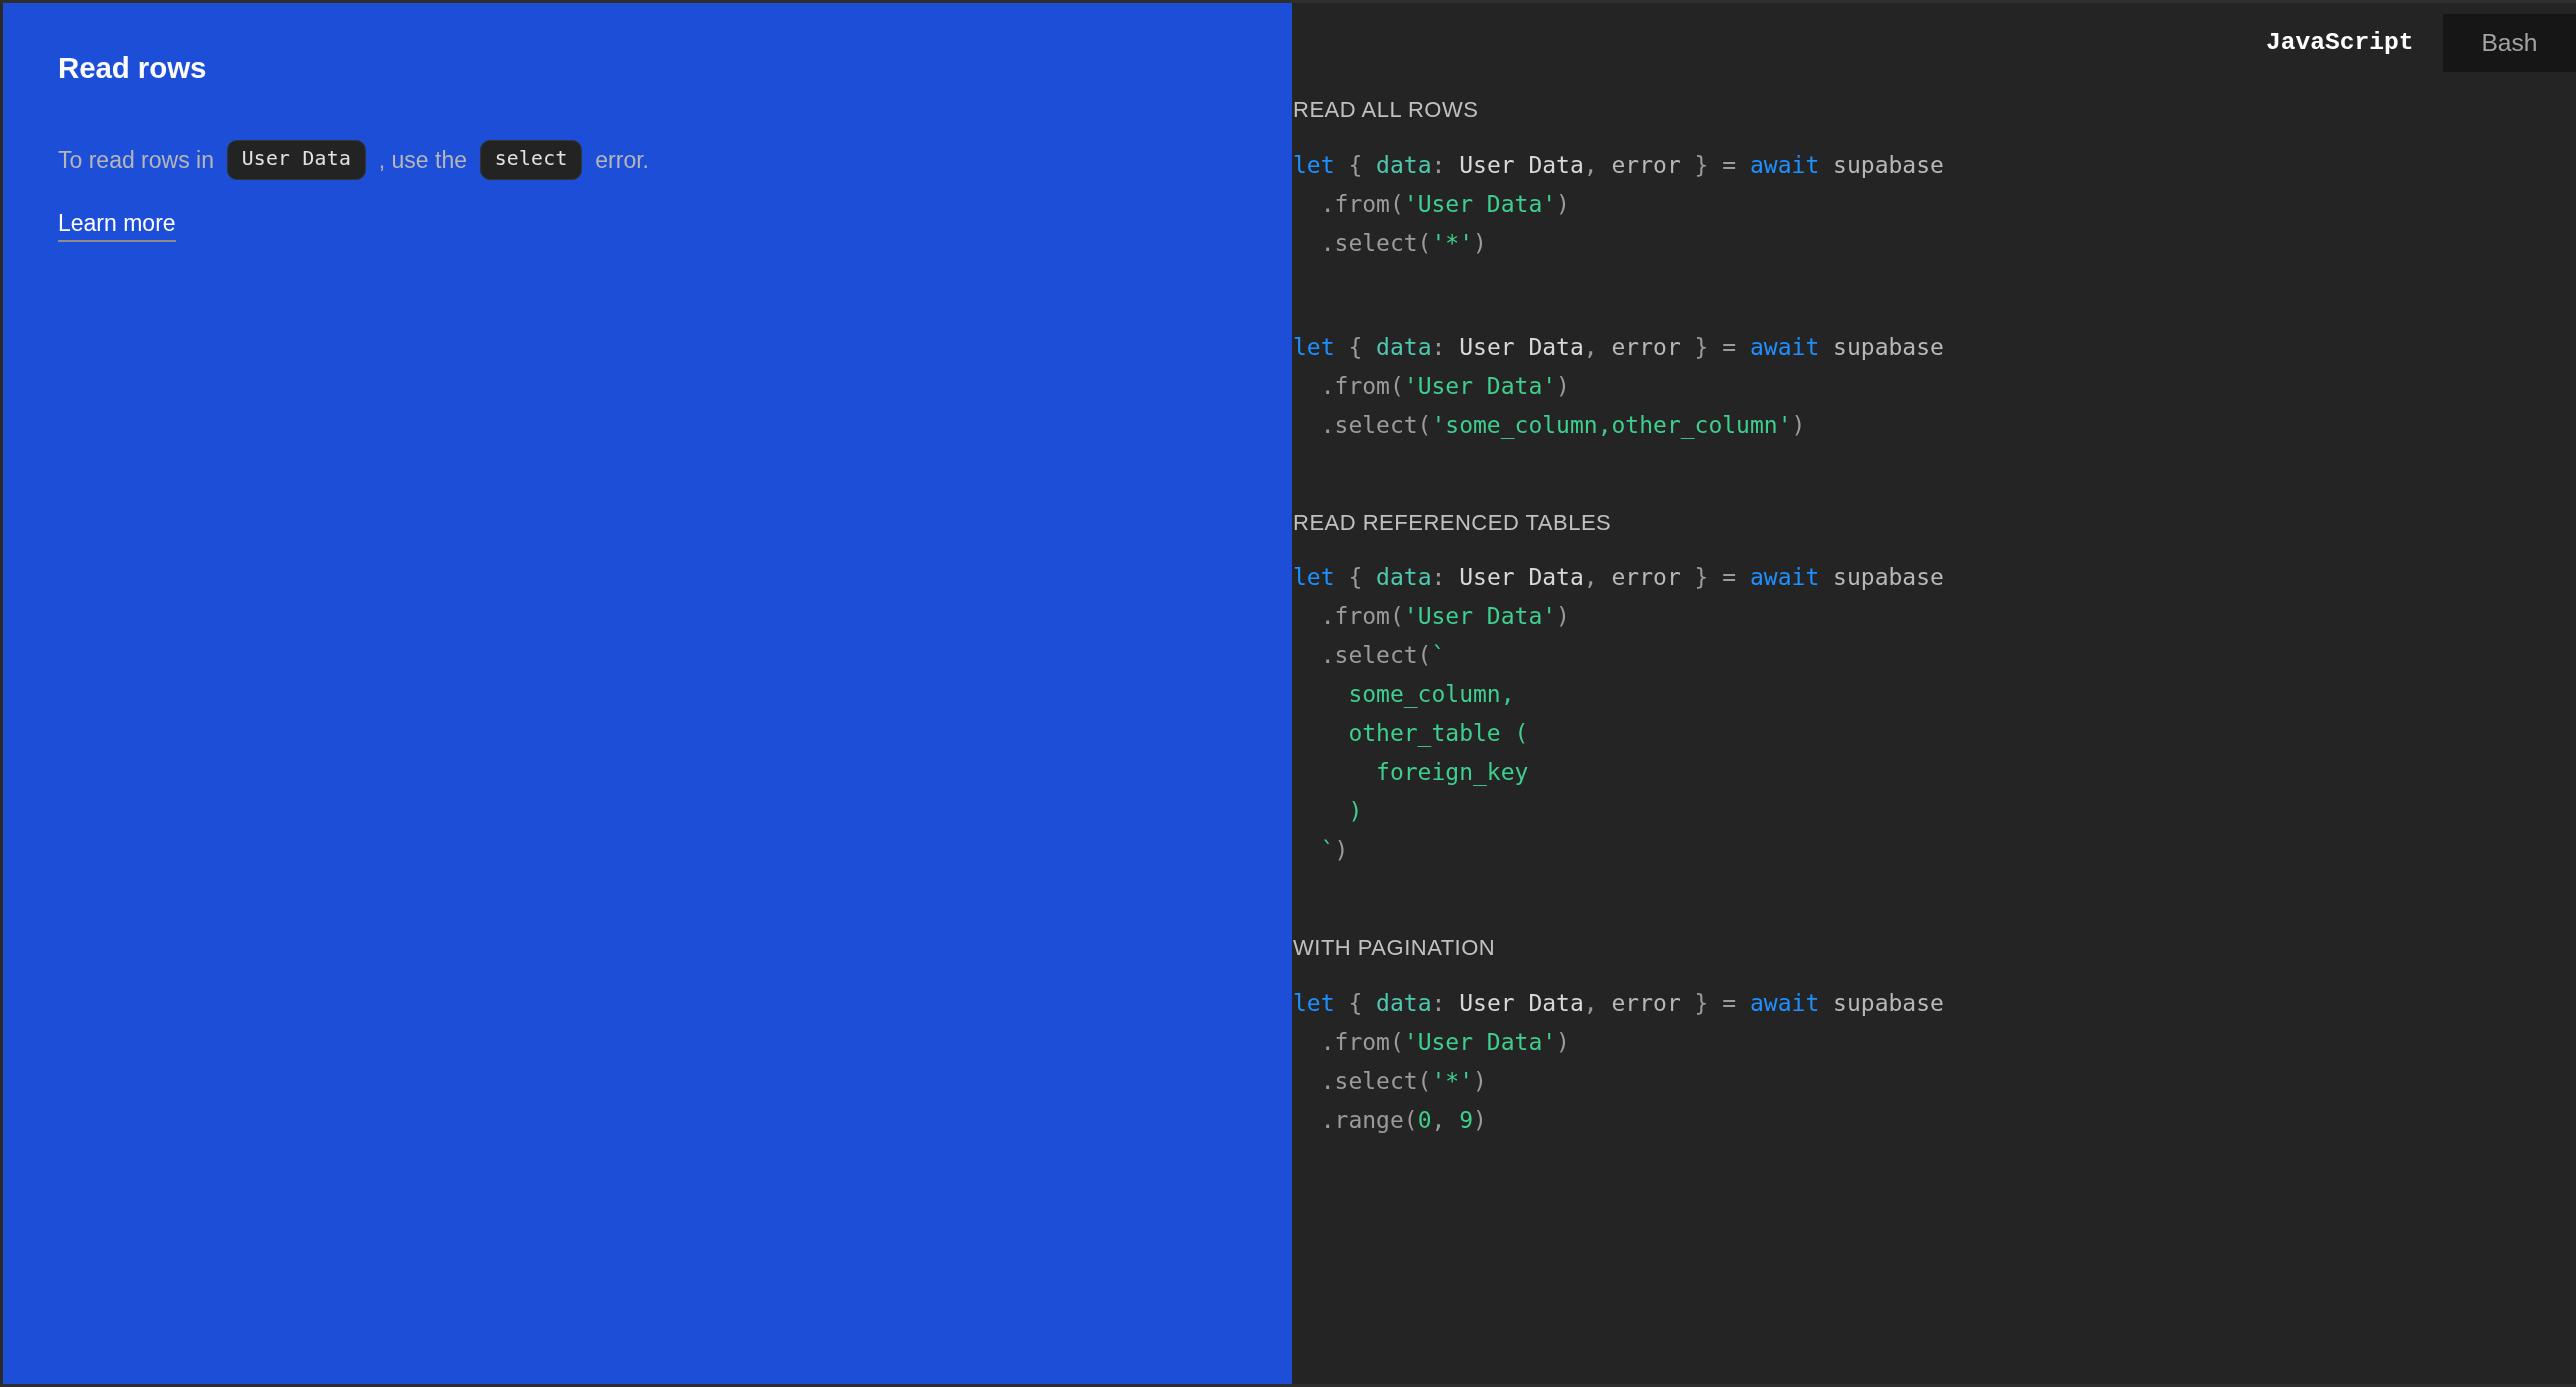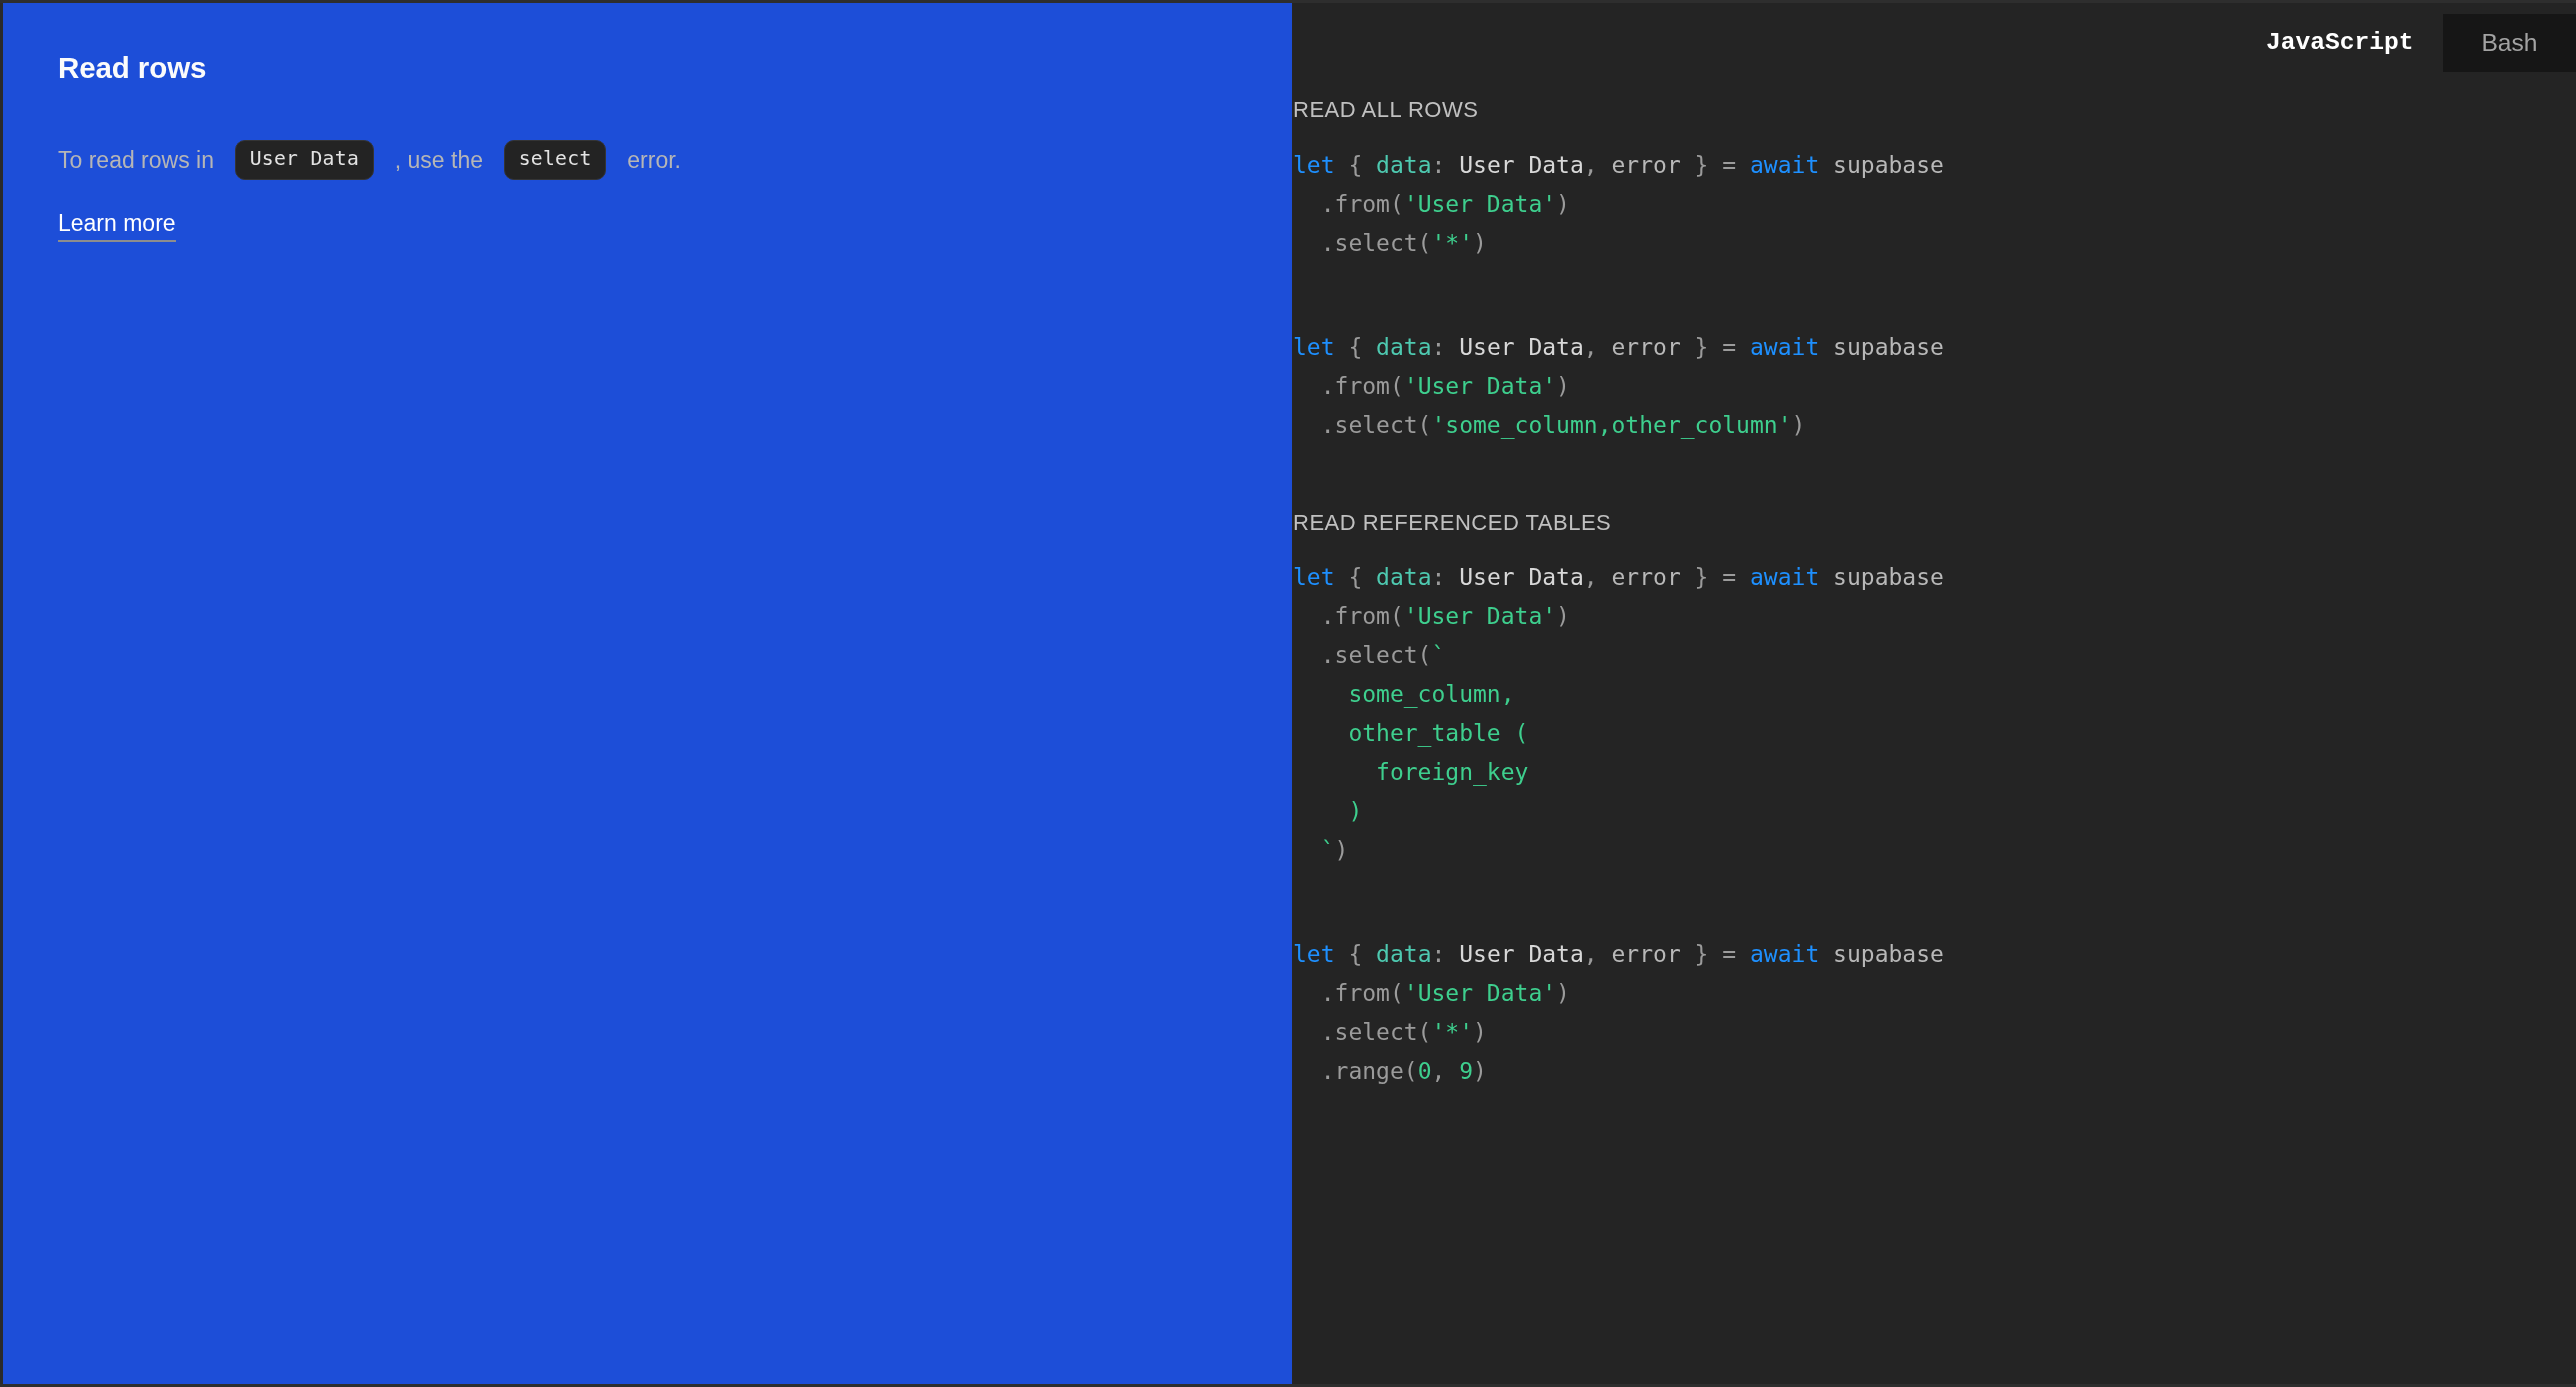--- a/index.html
+++ b/index.html
@@ -35,21 +35,21 @@
     line-height:1.2;
   }
   #description {
     margin-top:55px;
     font-size:23px;
     color:#b6b6b6;
     line-height:1.5;
     display:flex;
     align-items:center;
     flex-wrap:wrap;
-    gap:16px;
+    gap:8px;
   }
   #description .txt { white-space:pre; }
   .inline-code {
     display:inline-block;
     font-family:"DejaVu Sans Mono", monospace;
     font-size:19.7px;
     color:#e3e3e3;
     background:#232323;
     border:1px solid #343434;
     border-radius:9.8px;
@@ -182,20 +182,21 @@
           <pre class="code-block"><span class="tk-kw">let</span><span class="tk-punc"> { </span><span class="tk-prop">data</span><span class="tk-punc">: </span><span class="tk-var">User Data</span><span class="tk-punc">, </span><span class="tk-id">error</span><span class="tk-punc"> } = </span><span class="tk-kw">await</span><span class="tk-id"> supabase</span>
 <span class="tk-fn">  .from(</span><span class="tk-str">'User Data'</span><span class="tk-fn">)</span>
 <span class="tk-fn">  .select(</span><span class="tk-str">`</span>
 <span class="tk-str">    some_column,</span>
 <span class="tk-str">    other_table (</span>
 <span class="tk-str">      foreign_key</span>
 <span class="tk-str">    )</span>
 <span class="tk-str">  `</span><span class="tk-fn">)</span></pre>
         </div>
         <div class="code-section">
+          <div class="section-label">WITH PAGINATION</div>
           <pre class="code-block"><span class="tk-kw">let</span><span class="tk-punc"> { </span><span class="tk-prop">data</span><span class="tk-punc">: </span><span class="tk-var">User Data</span><span class="tk-punc">, </span><span class="tk-id">error</span><span class="tk-punc"> } = </span><span class="tk-kw">await</span><span class="tk-id"> supabase</span>
 <span class="tk-fn">  .from(</span><span class="tk-str">'User Data'</span><span class="tk-fn">)</span>
 <span class="tk-fn">  .select(</span><span class="tk-str">'*'</span><span class="tk-fn">)</span>
 <span class="tk-fn">  .range(</span><span class="tk-num">0</span><span class="tk-fn">, </span><span class="tk-num">9</span><span class="tk-fn">)</span></pre>
         </div>
       </div>
 
   </div>
 
 </div>

